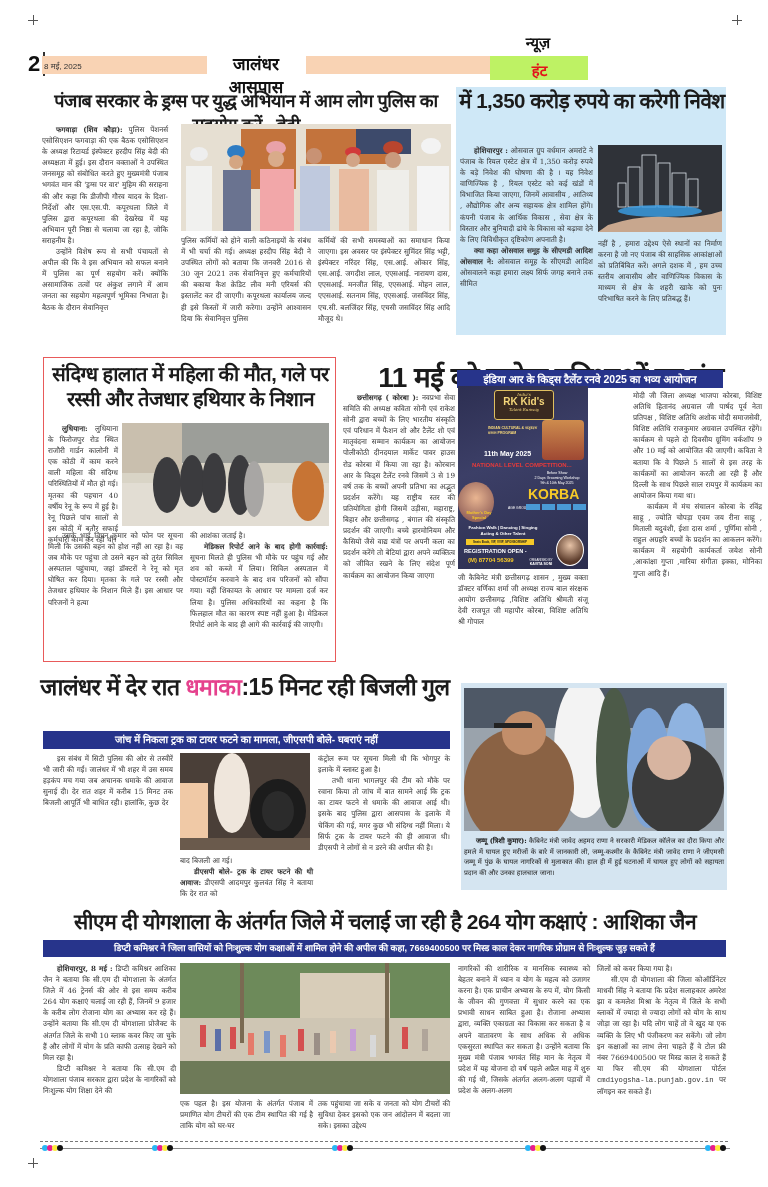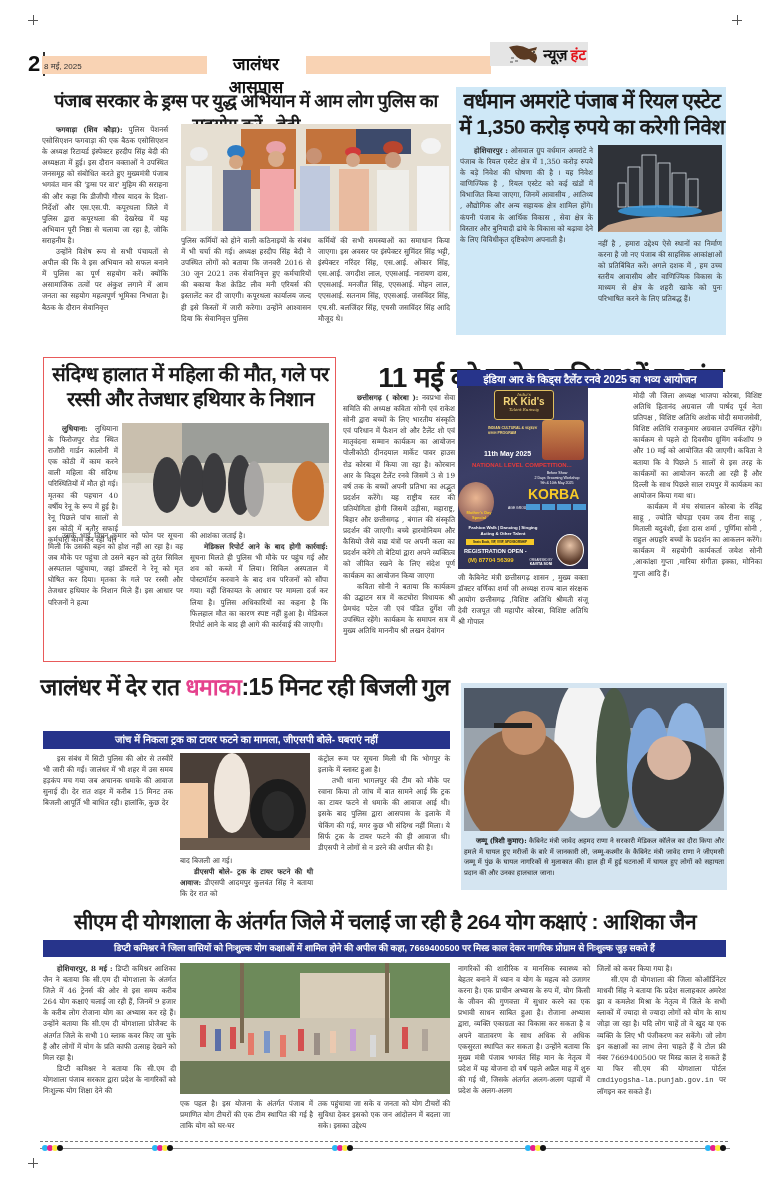--- a/index.html
+++ b/index.html
@@ -7,24 +7,24 @@
   body { position: relative; font-family: "DejaVu Serif", serif; color: #222; }
   .abs { position: absolute; }
   .crop { position: absolute; width: 10px; height: 1px; background: #555; }
   .crop-v { position: absolute; width: 1px; height: 10px; background: #555; }
 
   
   .hdr-num { left: 28px; top: 52px; font-family: "Liberation Sans", sans-serif; font-weight: bold; font-size: 22px; color: #111; border-right: 2px solid #333; padding-right: 3px; line-height: 24px; }
   .hdr-bar { left: 42px; top: 56px; width: 165px; height: 18px; background: #f9d3b4; font-size: 8px; font-family: "Liberation Sans", sans-serif; padding: 4px 0 0 2px; color: #333; }
   .hdr-title { left: 208px; top: 52px; width: 96px; height: 24px; font-family: "Liberation Sans", sans-serif; font-weight: bold; font-size: 17px; text-align: center; color: #111; }
   .hdr-bar2 { left: 306px; top: 56px; width: 185px; height: 18px; background: #f9d3b4; }
-  .logo { left: 490px; top: 42px; width: 98px; height: 24px; background: #e5e5e5; display: flex; align-items: center; justify-content: flex-end; padding-right: 2px; }
+  .logo { left: 490px; top: 56px; width: 98px; height: 24px; background: #bef264; display: flex; align-items: center; justify-content: flex-end; padding-right: 2px; flex-direction: column; }
   .logo-eagle { width: 34px; height: 22px; margin-right: 2px; }
   .logo-t1 { font-family: "Liberation Sans", sans-serif; font-weight: bold; font-size: 15px; color: #111; }
-  .logo-t2 { font-family: "Liberation Sans", sans-serif; font-weight: bold; font-size: 15px; color: #e3141b; margin-left: 3px; }
+  .logo-t2 { font-family: "Liberation Sans", sans-serif; font-weight: bold; font-size: 15px; color: #e3141b; margin-left: 3px; margin-top: 8px; }
 
   
   .hl { font-family: "Liberation Sans", sans-serif; font-weight: bold; color: #1b1b1b; letter-spacing: -0.5px; }
   .body-text { font-size: 7.2px; line-height: 11.1px; text-align: justify; color: #333; }
   .body-text p { text-indent: 14px; }
   .lead { font-weight: bold; }
   .photo { position: absolute; overflow: hidden; }
 
   
   .s1-hl { left: 40px; top: 88px; width: 412px; font-size: 18px; text-align: center; }
@@ -126,25 +126,25 @@
 </div>
 <div class="abs body-text" style="left:181px;top:235px;width:130px;">
   <p style="text-indent:0">पुलिस कर्मियों को होने वाली कठिनाइयों के संबंध में भी चर्चा की गई। अध्यक्ष हरदीप सिंह बेदी ने उपस्थित लोगों को बताया कि जनवरी 2016 से 30 जून 2021 तक सेवानिवृत्त हुए कर्मचारियों की बकाया कैश क्रेडिट लीव मनी एरियर्स की इस्तालेंट कर दी जाएगी। कपूरथला कार्यालय जल्द ही इसे किस्तों में जारी करेगा। उन्होंने आश्वासन दिया कि सेवानिवृत्त पुलिस</p>
 </div>
 <div class="abs body-text" style="left:318px;top:235px;width:132px;">
   <p style="text-indent:0">कर्मियों की सभी समस्याओं का समाधान किया जाएगा। इस अवसर पर इंस्पेक्टर सुमिंदर सिंह भट्टी, इंस्पेक्टर नरिंदर सिंह, एस.आई. ओंकार सिंह, एस.आई. जगदीश लाल, एएसआई. नारायण दास, एएसआई. मनजीत सिंह, एएसआई. मोहन लाल, एएसआई. सतनाम सिंह, एएसआई. जसविंदर सिंह, एच.सी. बलजिंदर सिंह, एचसी जसविंदर सिंह आदि मौजूद थे।</p>
 </div>
 
 <div class="abs s2-box"></div>
 <div class="abs hl s2-hl">
-  <div>वर्धमान अमरांटे पंजाब में रियल एस्टेट</div>
   <div>में 1,350 करोड़ रुपये का करेगी निवेश</div>
 </div>
 <div class="abs body-text" style="left:460px;top:145px;width:133px;">
   <p><span class="lead">होशियारपुर :</span> <span>ओसवाल ग्रुप वर्धमान अमरांटे ने पंजाब के रियल एस्टेट क्षेत्र में 1,350 करोड़ रुपये के बड़े निवेश की घोषणा की है । यह निवेश वाणिज्यिक है , रियल एस्टेट को कई खंडों में विभाजित किया जाएगा, जिनमें आवासीय , आतिथ्य , औद्योगिक और अन्य सहायक क्षेत्र शामिल होंगे। कंपनी पंजाब के आर्थिक विकास , सेवा क्षेत्र के विस्तार और बुनियादी ढांचे के विकास को बढ़ावा देने के लिए विविधीकृत दृष्टिकोण अपनाती है।</span></p>
+  <p><span class="lead">क्या कहा ओसवाल समूह के सीएमडी आदिश ओसवाल ने:</span> <span>ओसवाल समूह के सीएमडी आदिश ओसवालने कहा हमारा लक्ष्य सिर्फ जगह बनाने तक सीमित</span></p>
 </div>
 <div class="photo" style="left:598px;top:145px;width:124px;height:87px;background:#2a2c31;">
   <svg width="124" height="87" viewBox="0 0 124 87">
     <rect width="124" height="87" fill="#2f3238"></rect>
     <g stroke="#dfe6ee" stroke-width="0.8" fill="none">
       <rect x="30" y="22" width="12" height="40"></rect>
         <rect x="44" y="10" width="14" height="52"></rect>
         <rect x="60" y="18" width="12" height="44"></rect>
         <rect x="74" y="28" width="14" height="34"></rect>
         <rect x="90" y="34" width="10" height="28"></rect>
@@ -184,21 +184,20 @@
 </div>
 <div class="abs body-text" style="left:190px;top:530px;width:138px;">
   <p style="text-indent:0">की आशंका जताई है।</p>
   <p><span class="lead">मेडिकल रिपोर्ट आने के बाद होगी कार्रवाई:</span> <span>सूचना मिलते ही पुलिस भी मौके पर पहुंच गई और शव को कब्जे में लिया। सिविल अस्पताल में पोस्टमॉर्टम करवाने के बाद शव परिजनों को सौंपा गया। वहीं शिकायत के आधार पर मामला दर्ज कर लिया है। पुलिस अधिकारियों का कहना है कि फिलहाल मौत का कारण स्पष्ट नहीं हुआ है। मेडिकल रिपोर्ट आने के बाद ही आगे की कार्रवाई की जाएगी।</span></p>
 </div>
 
 <div class="abs hl s4-hl">11 मई को सजेगा प्रतिभाओं का मंच</div>
 <div class="abs s4-sub">इंडिया आर के किड्स टैलेंट रनवे 2025 का भव्य आयोजन</div>
 <div class="abs body-text" style="left:343px;top:392px;width:112px;">
   <p><span class="lead">छत्तीसगढ़ ( कोरबा ):</span> <span>नवप्रभा सेवा समिति की अध्यक्ष कविता सोनी एवं राकेश सोनी द्वारा बच्चों के लिए भारतीय संस्कृति एवं परिधान में फैशन शो और टैलेंट शो एवं मातृवंदना सम्मान कार्यक्रम का आयोजन पोलीकोठी दीनदयाल मार्केट पावर हाउस रोड कोरबा में किया जा रहा है। कोरबान आर के किड्स टैलेंट रनवे जिसमें 3 से 19 वर्ष तक के बच्चों अपनी प्रतिभा का अद्भुत प्रदर्शन करेंगे। यह राष्ट्रीय स्तर की प्रतियोगिता होगी जिसमें उड़ीसा, महाराष्ट्र, बिहार और छत्तीसगढ़ , बंगाल की संस्कृति प्रदर्शन की जाएगी। बच्चे हारमोनियम और कैसियो जैसे वाद्य यंत्रों पर अपनी कला का प्रदर्शन करेंगे तो बेटियां द्वारा अपने व्यक्तित्व को जीवित रखने के लिए संदेश पूर्ण कार्यक्रम का आयोजन किया जाएगा</span></p>
-  <p>कविता सोनी ने बताया कि कार्यक्रम की उद्घाटन सत्र में कटघोरा विधायक श्री प्रेमचंद पटेल जी एवं पंडित दुर्गेश जी उपस्थित रहेंगे। कार्यक्रम के समापन सत्र में मुख्य अतिथि माननीय श्री लखन देवांगन</p>
 </div>
 <div class="abs poster">
   <div style="position:absolute;left:36px;top:4px;width:60px;height:30px;border:1.5px solid #e0c060;border-radius:3px;background:#3a2a20;text-align:center;">
     <div style="font-size:4px;color:#f5d77a;font-style:italic;margin-top:1px;font-family:'DejaVu Serif',serif;">India's</div>
     <div style="font-size:10px;font-weight:bold;color:#f5d77a;font-family:'Liberation Sans',sans-serif;line-height:10px;">RK Kid's</div>
     <div style="font-size:4px;color:#f5d77a;font-style:italic;font-family:'DejaVu Serif',serif;">Talent Runway</div>
   </div>
   <div style="position:absolute;left:30px;top:40px;width:50px;font-size:3.6px;color:#f5d77a;font-family:'Liberation Sans',sans-serif;font-weight:bold;line-height:5px;">INDIAN CULTURAL &amp; मातृवंदना सम्मान PROGRAM</div>
   <div style="position:absolute;left:84px;top:34px;width:42px;height:40px;background:linear-gradient(#e89a4a,#b04a2a);border-radius:4px;opacity:.85;"></div>
   <div style="position:absolute;left:26px;top:64px;font-size:7px;color:#fff;font-family:'Liberation Sans',sans-serif;font-weight:bold;">11th May 2025</div>

